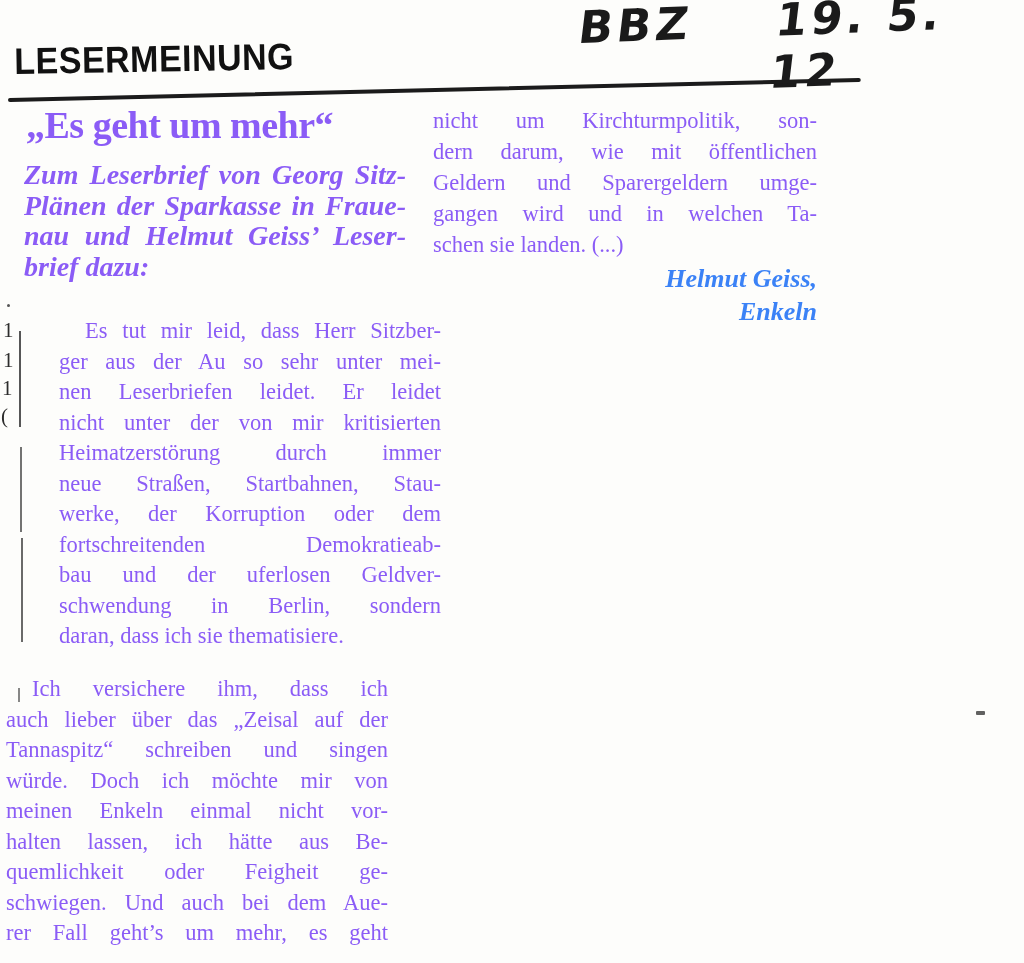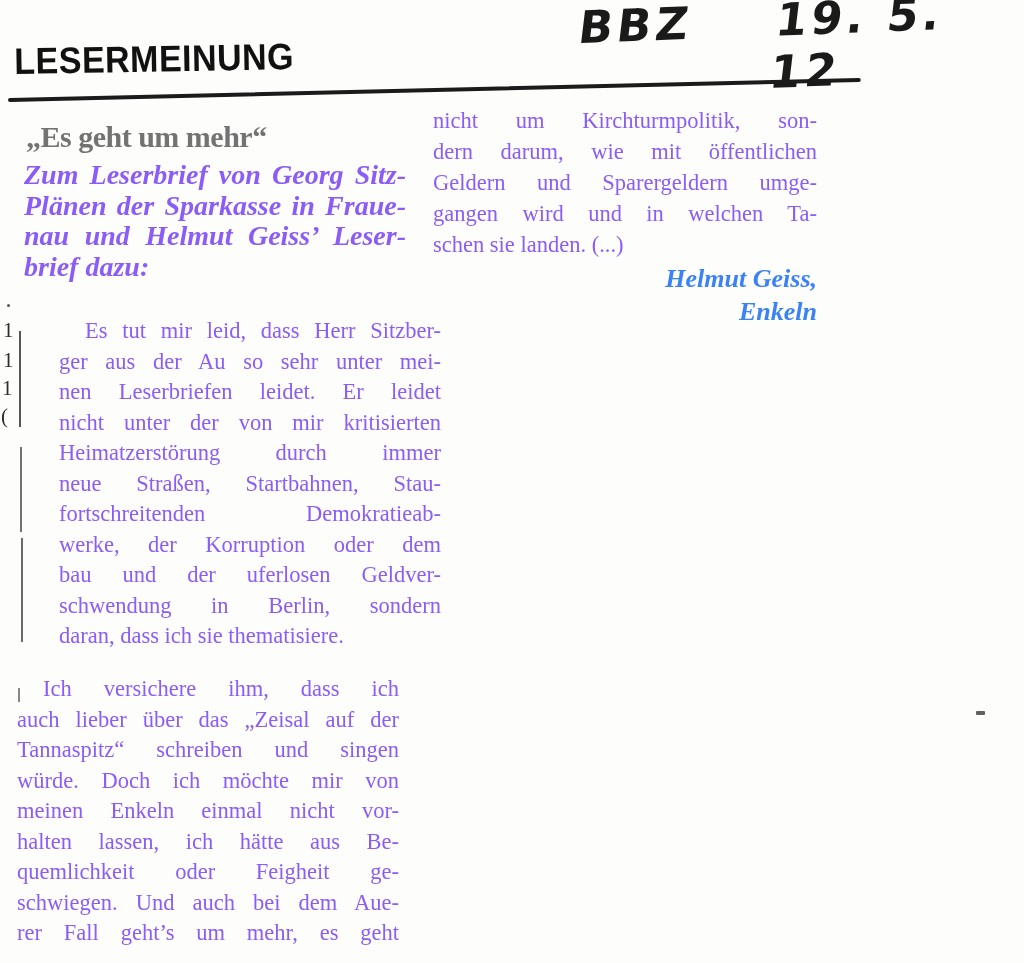--- a/index.html
+++ b/index.html
@@ -33,32 +33,32 @@
     white-space:nowrap;
   }
   .rule{
     position:absolute;left:8px;top:98px;width:853px;height:4px;
     background:#1b1b1b;border-radius:2px;
     transform:rotate(-1.35deg);transform-origin:left center;
   }
 
   
   .title{
-    position:absolute;left:26px;top:114px;width:395px;
-    font-size:30px;font-weight:700;line-height:46px;color:#737373;
+    position:absolute;left:26px;top:102px;width:395px;
+    font-size:38px;font-weight:700;line-height:46px;color:#8b5cf6;
     letter-spacing:-.5px;
   }
   .textblock{color:#8b5cf6;}
   .intro{
     position:absolute;left:24px;top:160px;width:382px;
     font-style:italic;font-weight:700;
     font-size:28px;line-height:30.5px;
   }
   .p1{position:absolute;left:24px;top:316px;width:382px;font-size:22.5px;line-height:30.5px;margin-left:35px;}
-  .p2{position:absolute;left:17px;top:674px;width:382px;font-size:22.5px;line-height:30.5px;}
+  .p2{position:absolute;left:6px;top:674px;width:382px;font-size:22.5px;line-height:30.5px;}
   .p3{position:absolute;left:433px;top:105px;width:384px;font-size:22.5px;line-height:31px;}
   .sig{
     position:absolute;left:433px;top:262px;width:384px;
     text-align:right;font-style:italic;font-weight:700;
     font-size:26px;line-height:33px;color:#3b82f6;
   }
 
   .line{text-align:justify;text-align-last:justify;}
   .line.last{text-align:left;text-align-last:auto;}
   .line.indent{text-indent:26px;}
@@ -99,22 +99,22 @@
       <div class="line last">brief dazu:</div>
     </div>
 
   <div class="textblock p1">
       <div class="line indent">Es tut mir leid, dass Herr Sitzber-</div>
       <div class="line">ger aus der Au so sehr unter mei-</div>
       <div class="line">nen Leserbriefen leidet. Er leidet</div>
       <div class="line">nicht unter der von mir kritisierten</div>
       <div class="line">Heimatzerstörung durch immer</div>
       <div class="line">neue Straßen, Startbahnen, Stau-</div>
+      <div class="line">werke, der Korruption oder dem</div>
       <div class="line">fortschreitenden Demokratieab-</div>
-      <div class="line">werke, der Korruption oder dem</div>
       <div class="line">bau und der uferlosen Geldver-</div>
       <div class="line">schwendung in Berlin, sondern</div>
       <div class="line last">daran, dass ich sie thematisiere.</div>
     </div>
   <div class="textblock p2">
       <div class="line indent">Ich versichere ihm, dass ich</div>
       <div class="line">auch lieber über das „Zeisal auf der</div>
       <div class="line">Tannaspitz“ schreiben und singen</div>
       <div class="line">würde. Doch ich möchte mir von</div>
       <div class="line">meinen Enkeln einmal nicht vor-</div>

